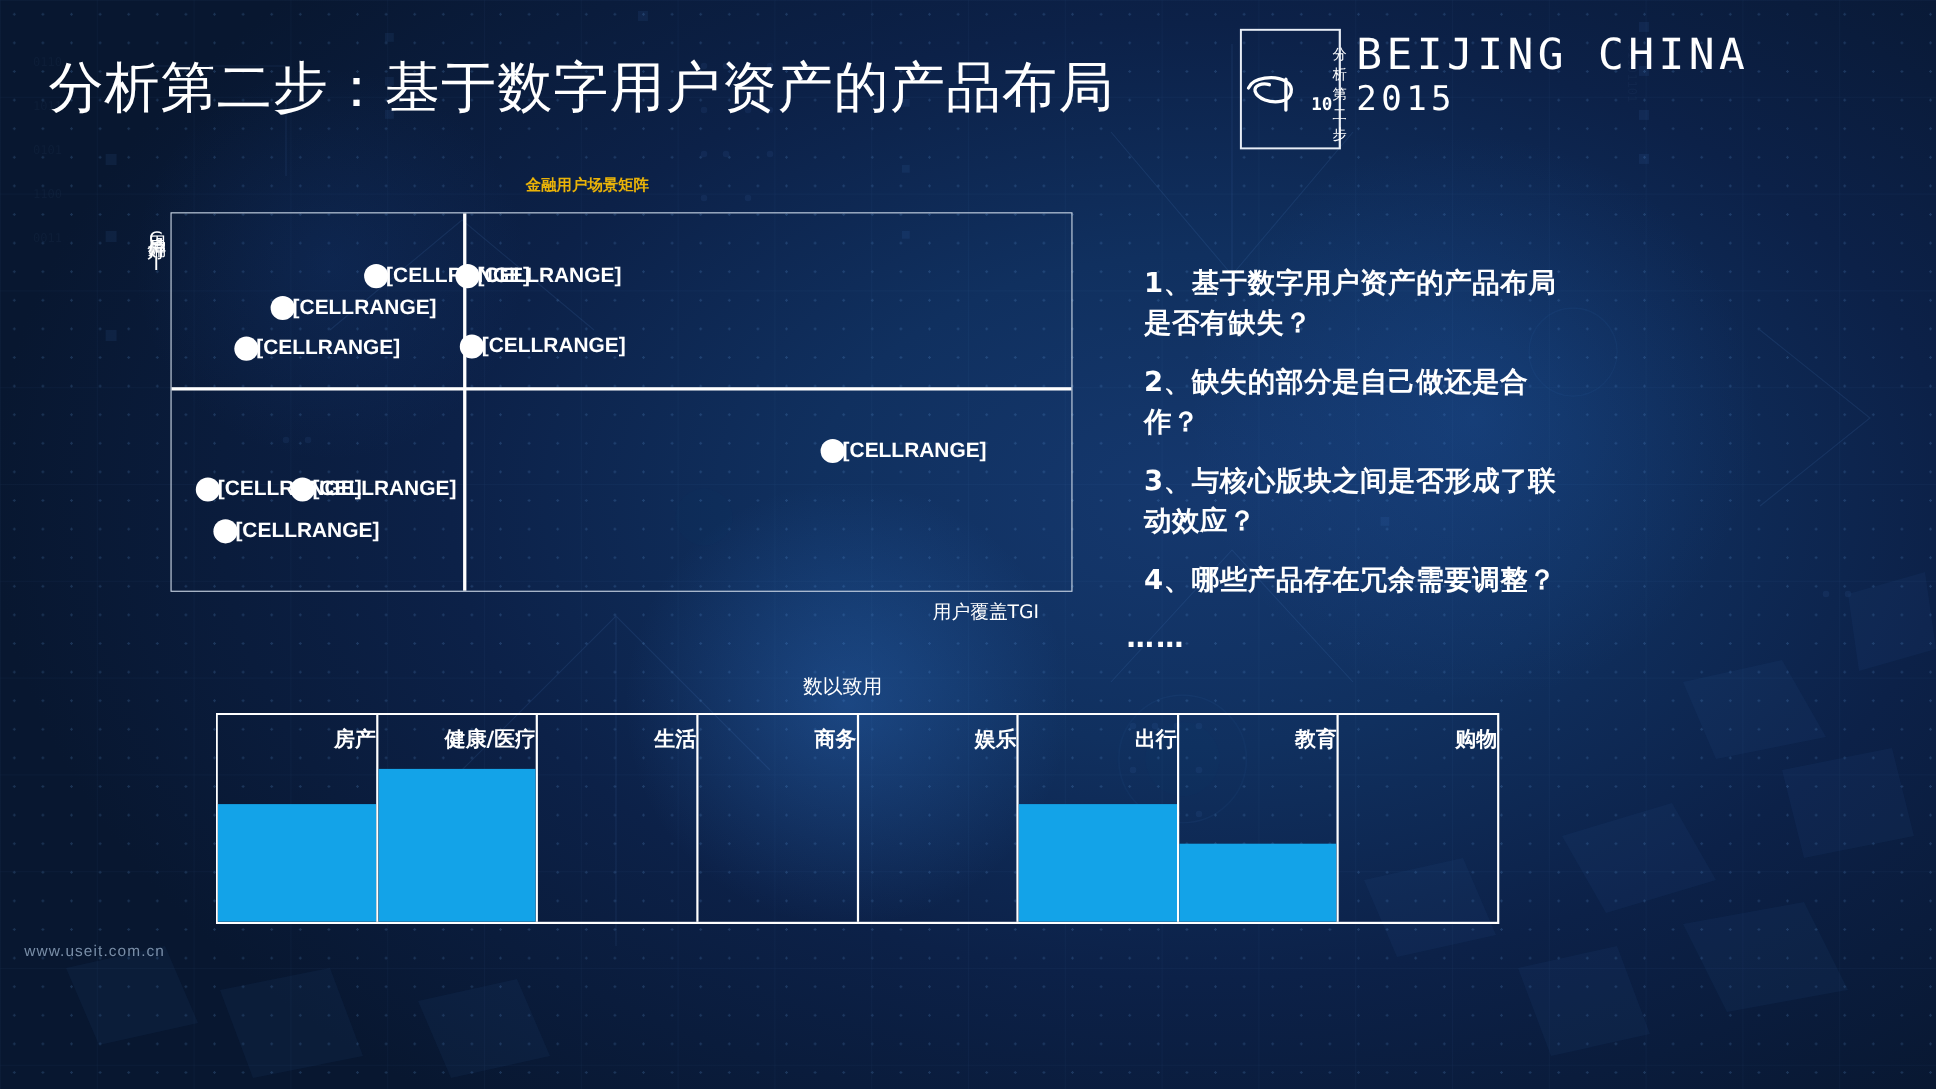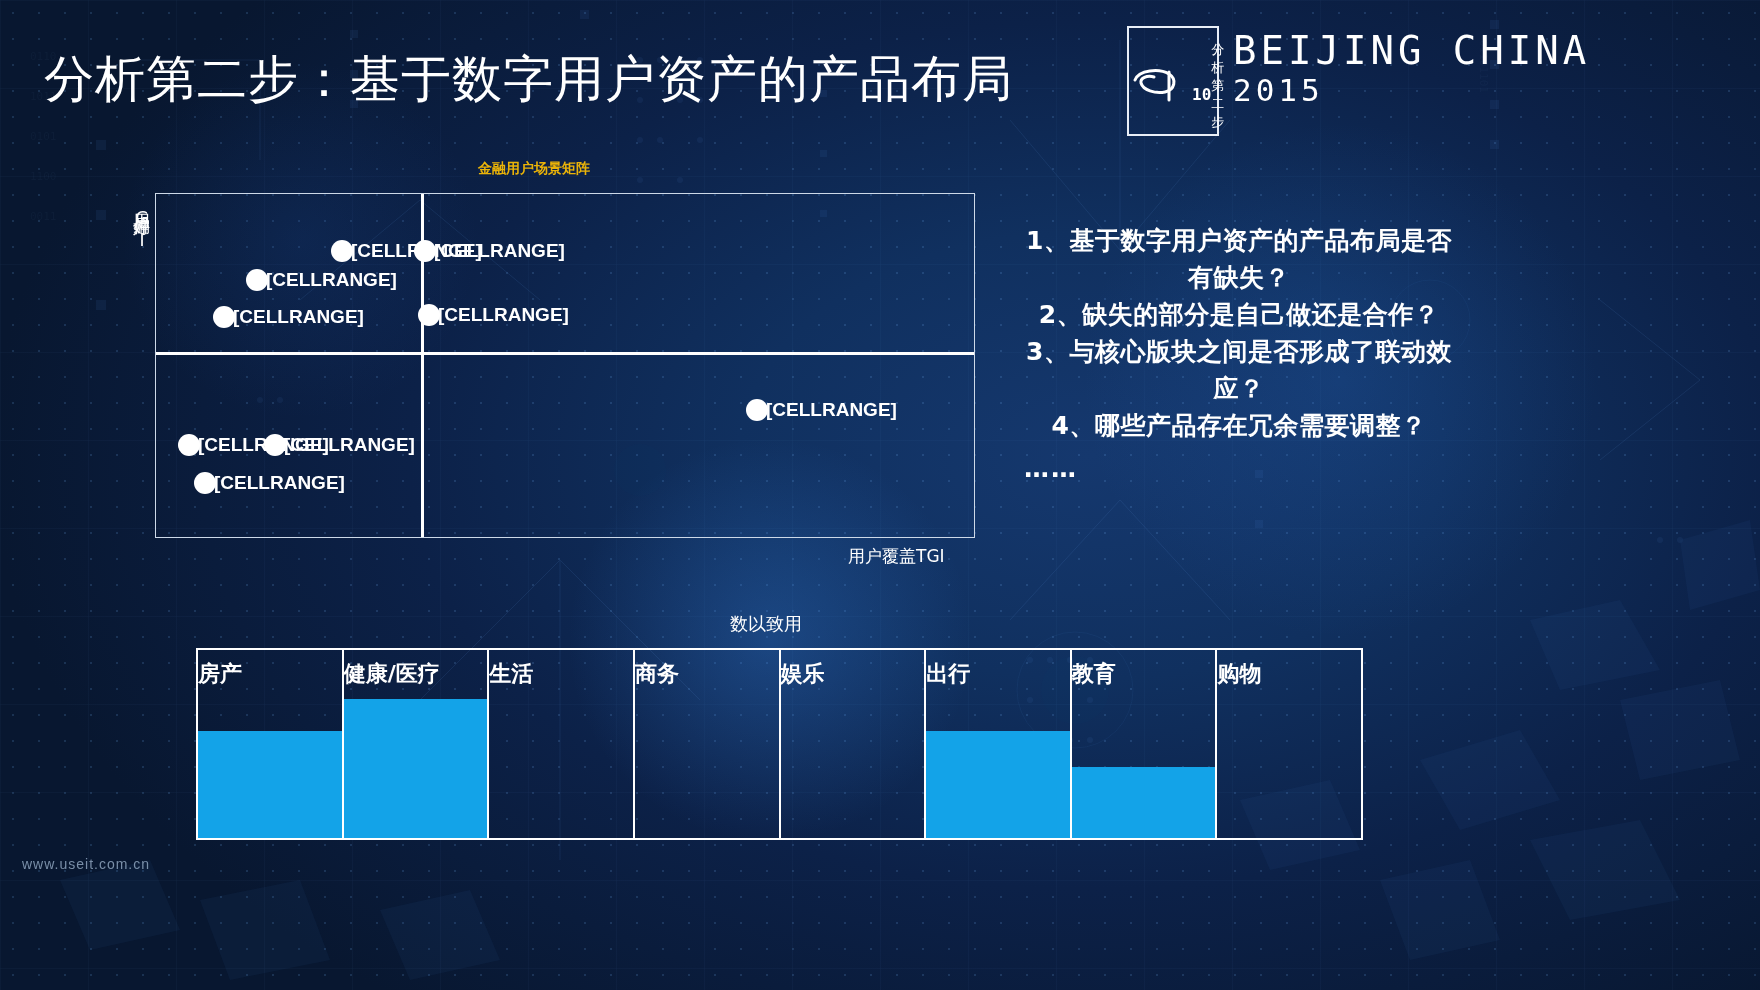--- a/index.html
+++ b/index.html
@@ -56,32 +56,32 @@
     font-family:"DejaVu Sans","Liberation Sans",sans-serif;}
   .pt{position:absolute;display:flex;align-items:center;white-space:nowrap;}
   .pt .dot{width:22px;height:22px;border-radius:50%;background:#fff;flex:none;}
   .pt .lab{font-size:19px;font-weight:bold;color:#fff;margin-left:-2px;
     font-family:"Liberation Sans","DejaVu Sans",sans-serif;}
 
   
   #questions{position:absolute;left:1024px;top:222px;width:430px;color:#fff;
     font-size:25px;font-weight:bold;line-height:37px;letter-spacing:.5px;
     font-family:"DejaVu Sans","Liberation Sans",sans-serif;}
-  #questions .q{margin:0;text-align:center;}
+  #questions .q{margin:16px;}
   #ellipsis{margin-top:6px;font-size:25px;letter-spacing:2px;}
 
   
   #scene-title{position:absolute;left:730px;top:612px;font-size:18px;color:#fff;
     font-family:"DejaVu Sans","Liberation Sans",sans-serif;}
   #scene-table{position:absolute;left:196px;top:648px;width:1167px;height:192px;
     border:2px solid #ffffff;box-sizing:border-box;display:flex;}
   .cell{flex:1;position:relative;border-right:2px solid #ffffff;box-sizing:border-box;overflow:hidden;}
   .cell:last-child{border-right:none;}
-  .cell .hd{position:absolute;top:9px;left:0;right:0;text-align:left;
-    font-size:22px;font-weight:bold;color:#fff;
+  .cell .hd{position:absolute;top:9px;left:0;right:0;text-align:right;
+    font-size:19px;font-weight:bold;color:#fff;
     font-family:"DejaVu Sans","Liberation Sans",sans-serif;z-index:2;}
   .cell .bar{position:absolute;left:0;right:0;bottom:0;background:#13a3e8;}
 
   
   #watermark{position:absolute;left:22px;top:856px;font-size:14px;color:#9fb6cf;opacity:.75;
     letter-spacing:1px;font-family:"Liberation Sans","DejaVu Sans",sans-serif;}
 </style>
 </head>
 <body>
 

